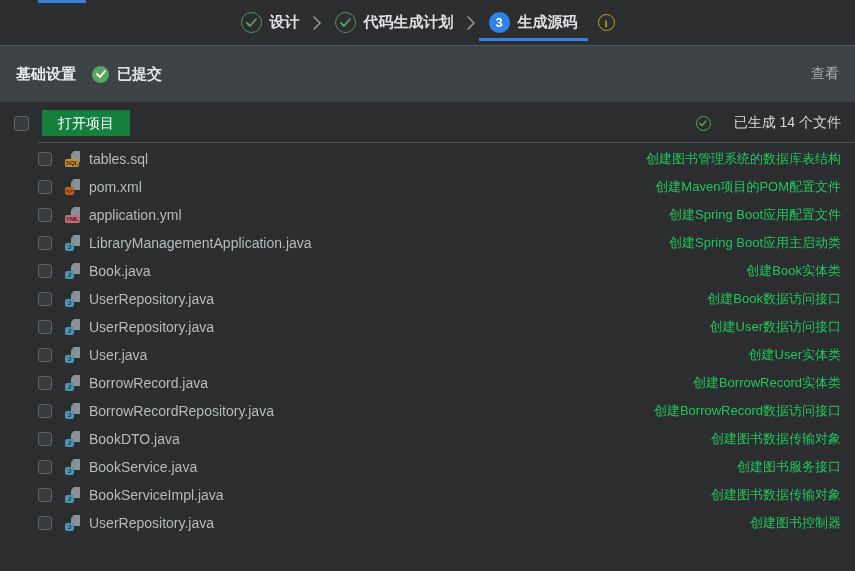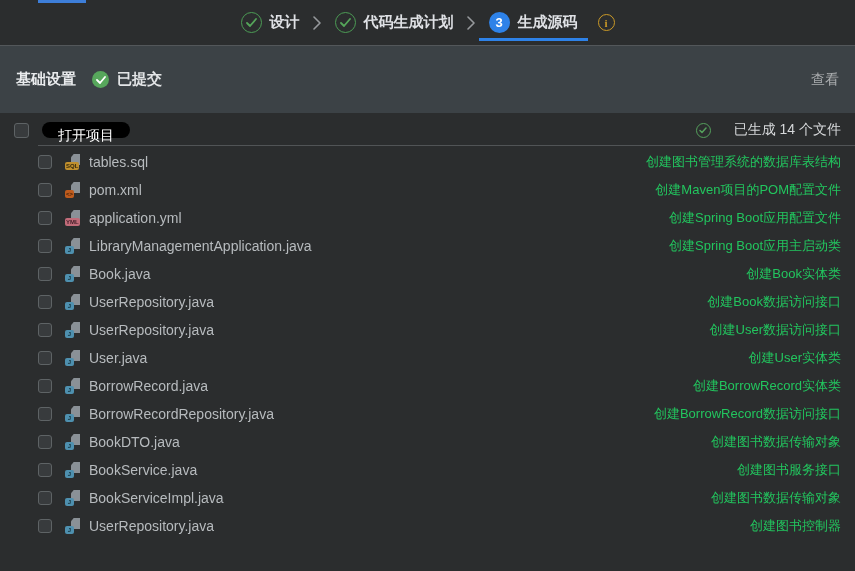--- a/index.html
+++ b/index.html
@@ -51,21 +51,21 @@
     color:#CB9A27;
     font-size:11px; font-weight:bold;
     font-family:"Liberation Serif", serif;
     display:flex; align-items:center; justify-content:center;
     margin-left:7px;
     cursor:pointer;
   }
 
   
   .settings-bar {
-    height:68px;
+    height:57px;
     background:#3C4246;
     border-top:1px solid #53575A;
     display:flex;
     align-items:center;
     padding:0 16px;
   }
   .settings-title { color:#E9EBED; font-size:15px; font-weight:bold; }
   .status-badge {
     margin-left:16px;
     width:17px; height:17px; border-radius:50%;
@@ -84,27 +84,27 @@
   .checkbox {
     width:15px; height:15px;
     border:1.5px solid #5E6365;
     border-radius:3px;
     background:#383B3D;
     flex:none;
     cursor:pointer;
   }
   .open-project-btn {
     margin-left:13px;
-    background:#000000;
+    background:#15803d;
     color:#FFFFFF;
     font-size:14px;
     border:none;
-    border-radius:10px;
+    border-radius:0;
     padding:5px 16px;
-    height:16px;
+    height:26px;
     font-family:inherit;
     cursor:pointer;
     white-space:nowrap;
   }
   .generated-summary { display:flex; align-items:center; gap:23px; color:#D6D8DA; font-size:14px; }
   .gen-check-circle {
     width:15px; height:15px; border-radius:50%;
     border:1.3px solid #55A05C; flex:none;
     display:flex; align-items:center; justify-content:center;
   }

